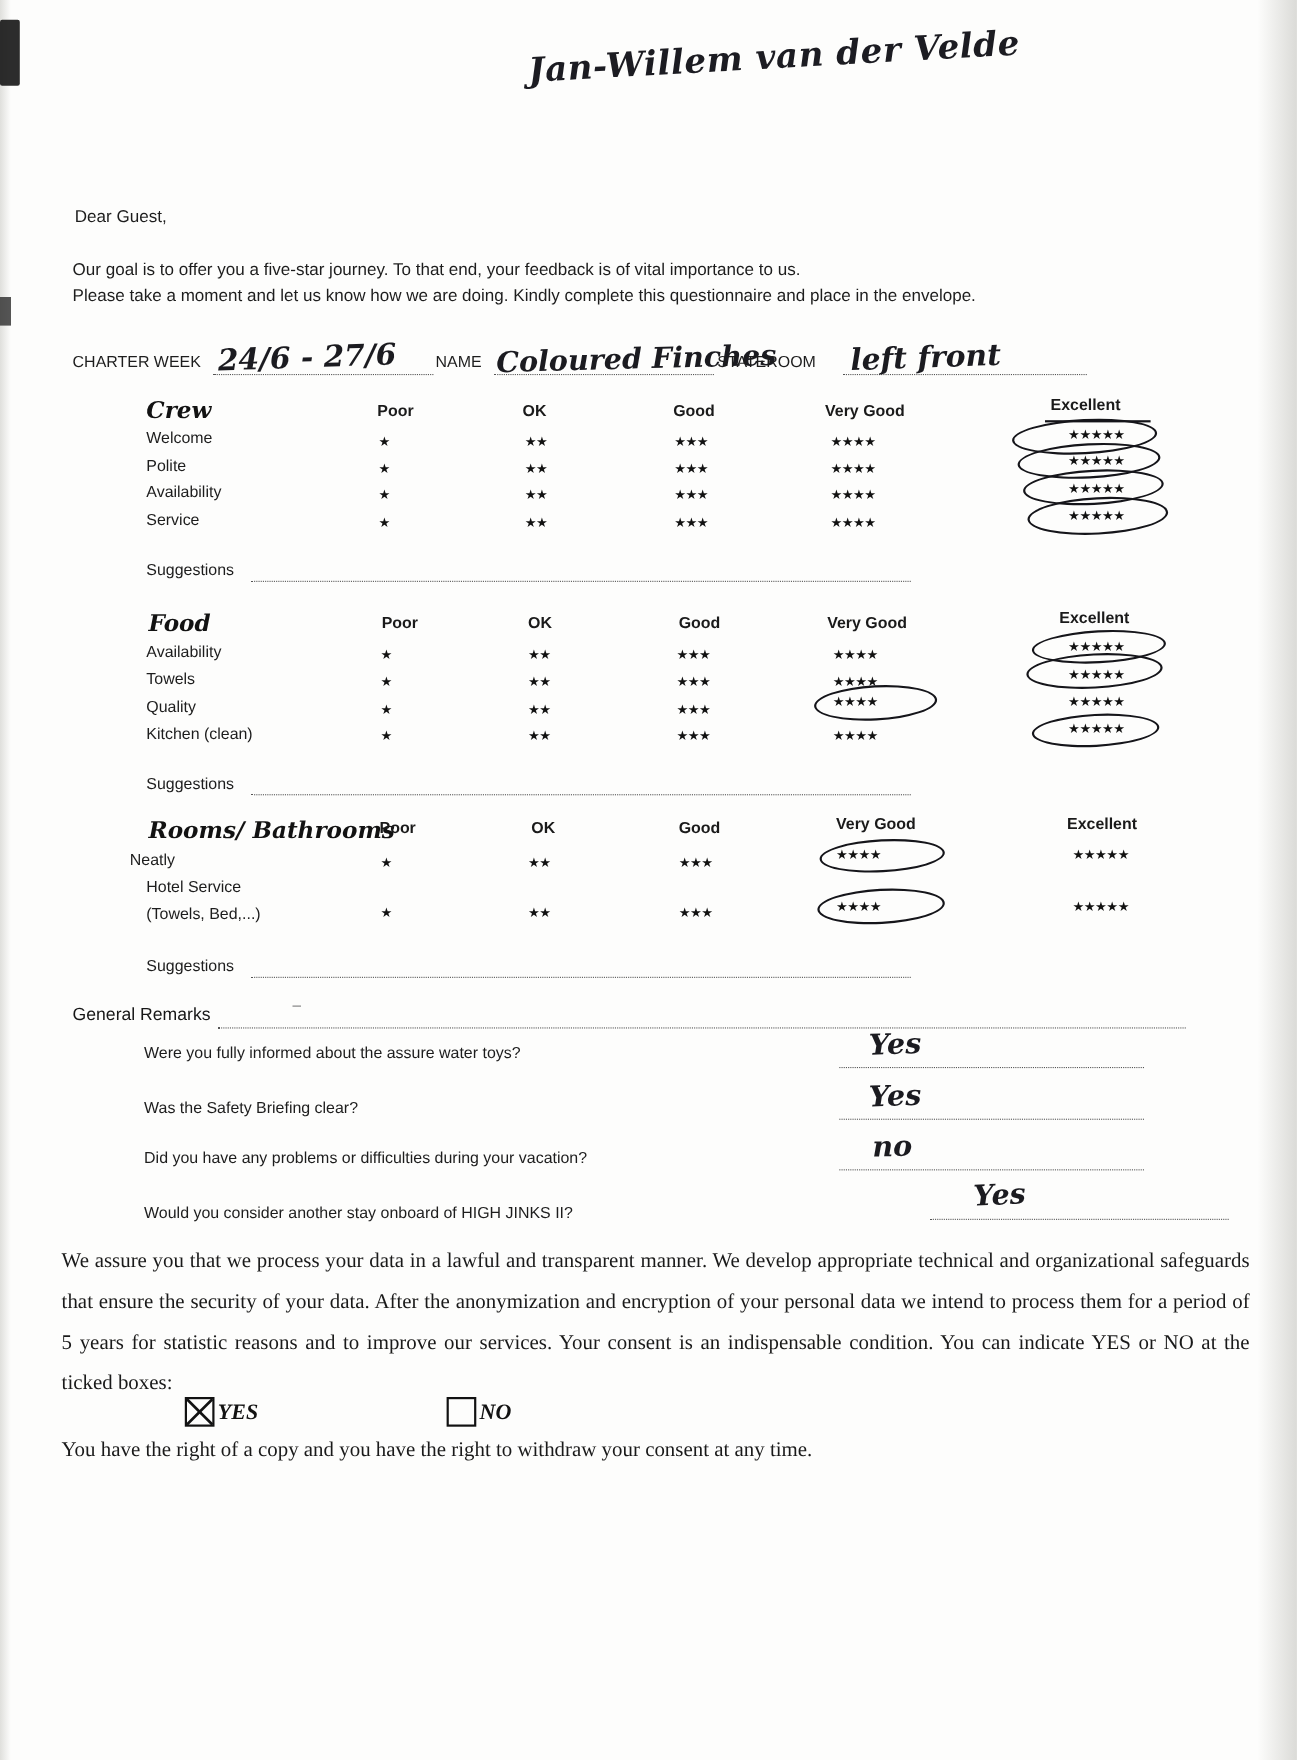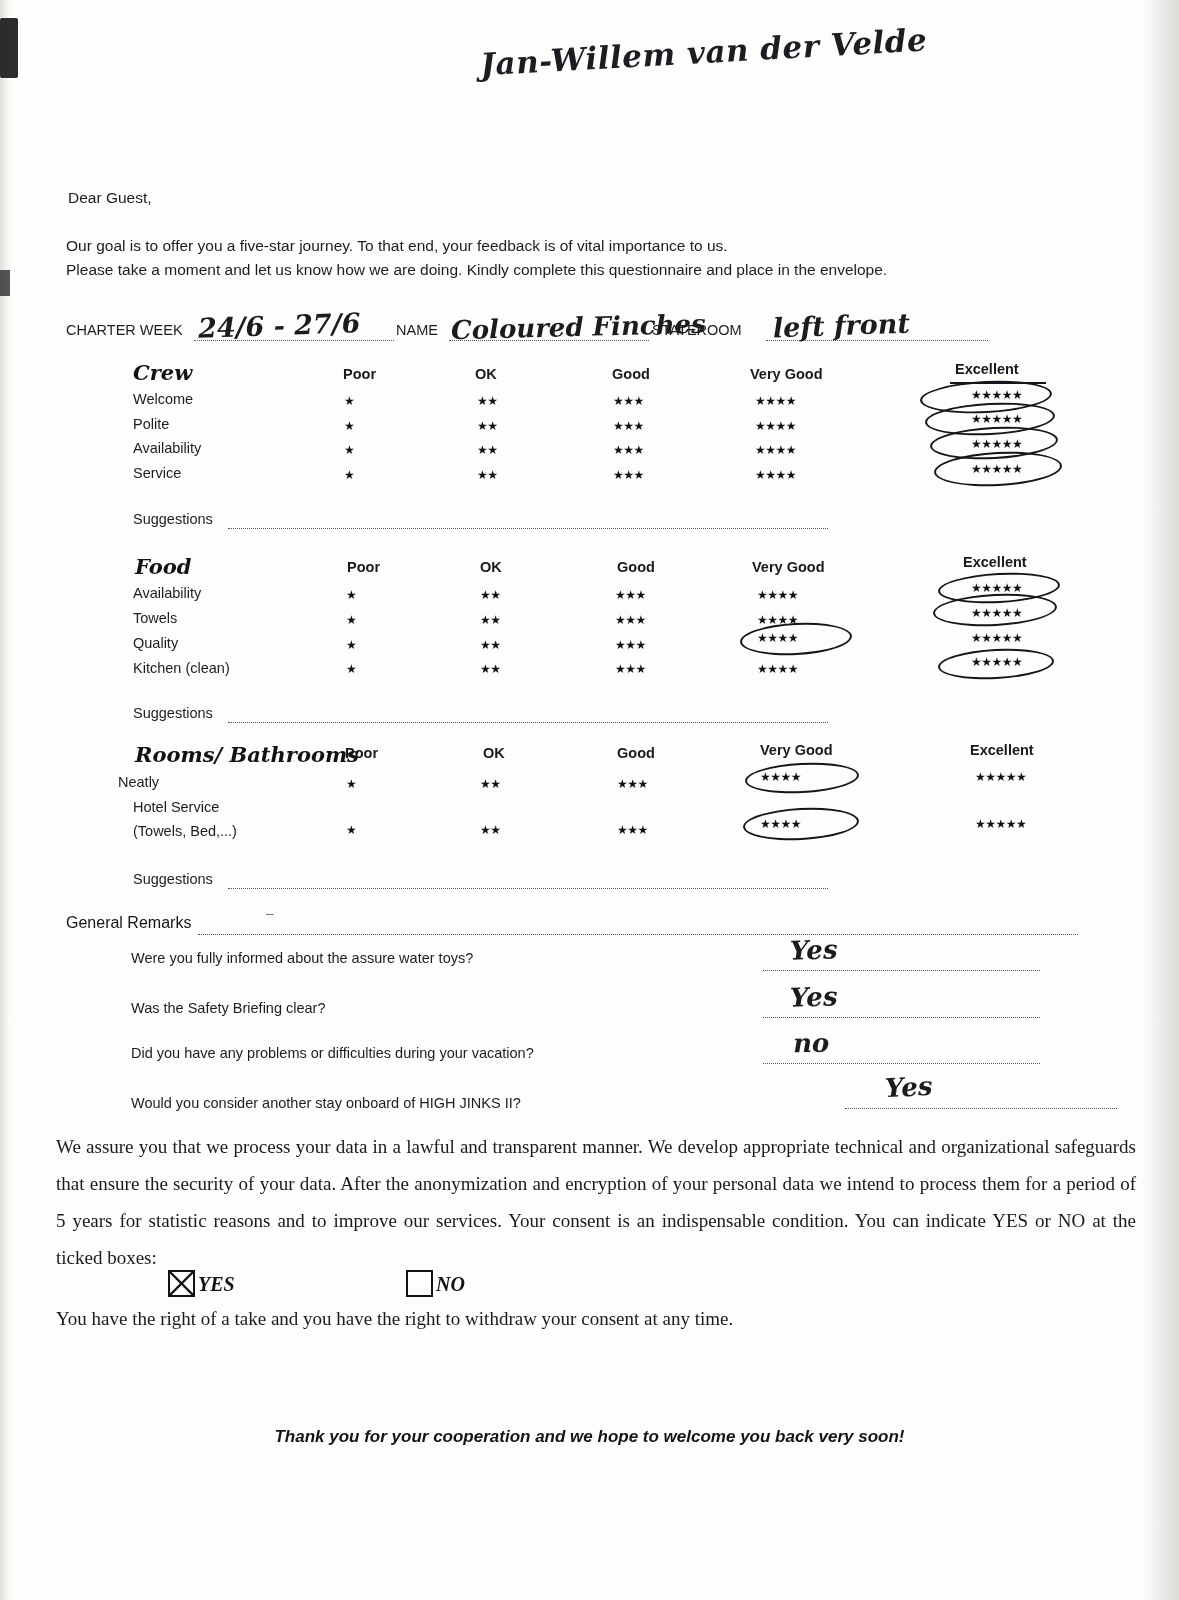--- a/index.html
+++ b/index.html
@@ -419,17 +419,16 @@
       <line x1="25" y1="2" x2="2" y2="25" stroke="#121212" stroke-width="2.4"></line>
     </svg>
     <div class="cb-label" style="left:30px; top:3px;">YES</div>
   </div>
 
   <div class="cb-wrap" style="left:406px; top:1270px;">
     <div class="checkbox"></div>
     <div class="cb-label" style="left:30px; top:3px;">NO</div>
   </div>
 
-  <div class="rights">You have the right of a take and you have the right to withdraw your consent at any time.</div>
-
-  <div class="thanks">Thank you for your cooperation and we hope to welcome you back very soon!</div>
+  <div class="rights">You have the right of a copy and you have the right to withdraw your consent at any time.</div>
+
 
 </div>
 
 </body></html>

